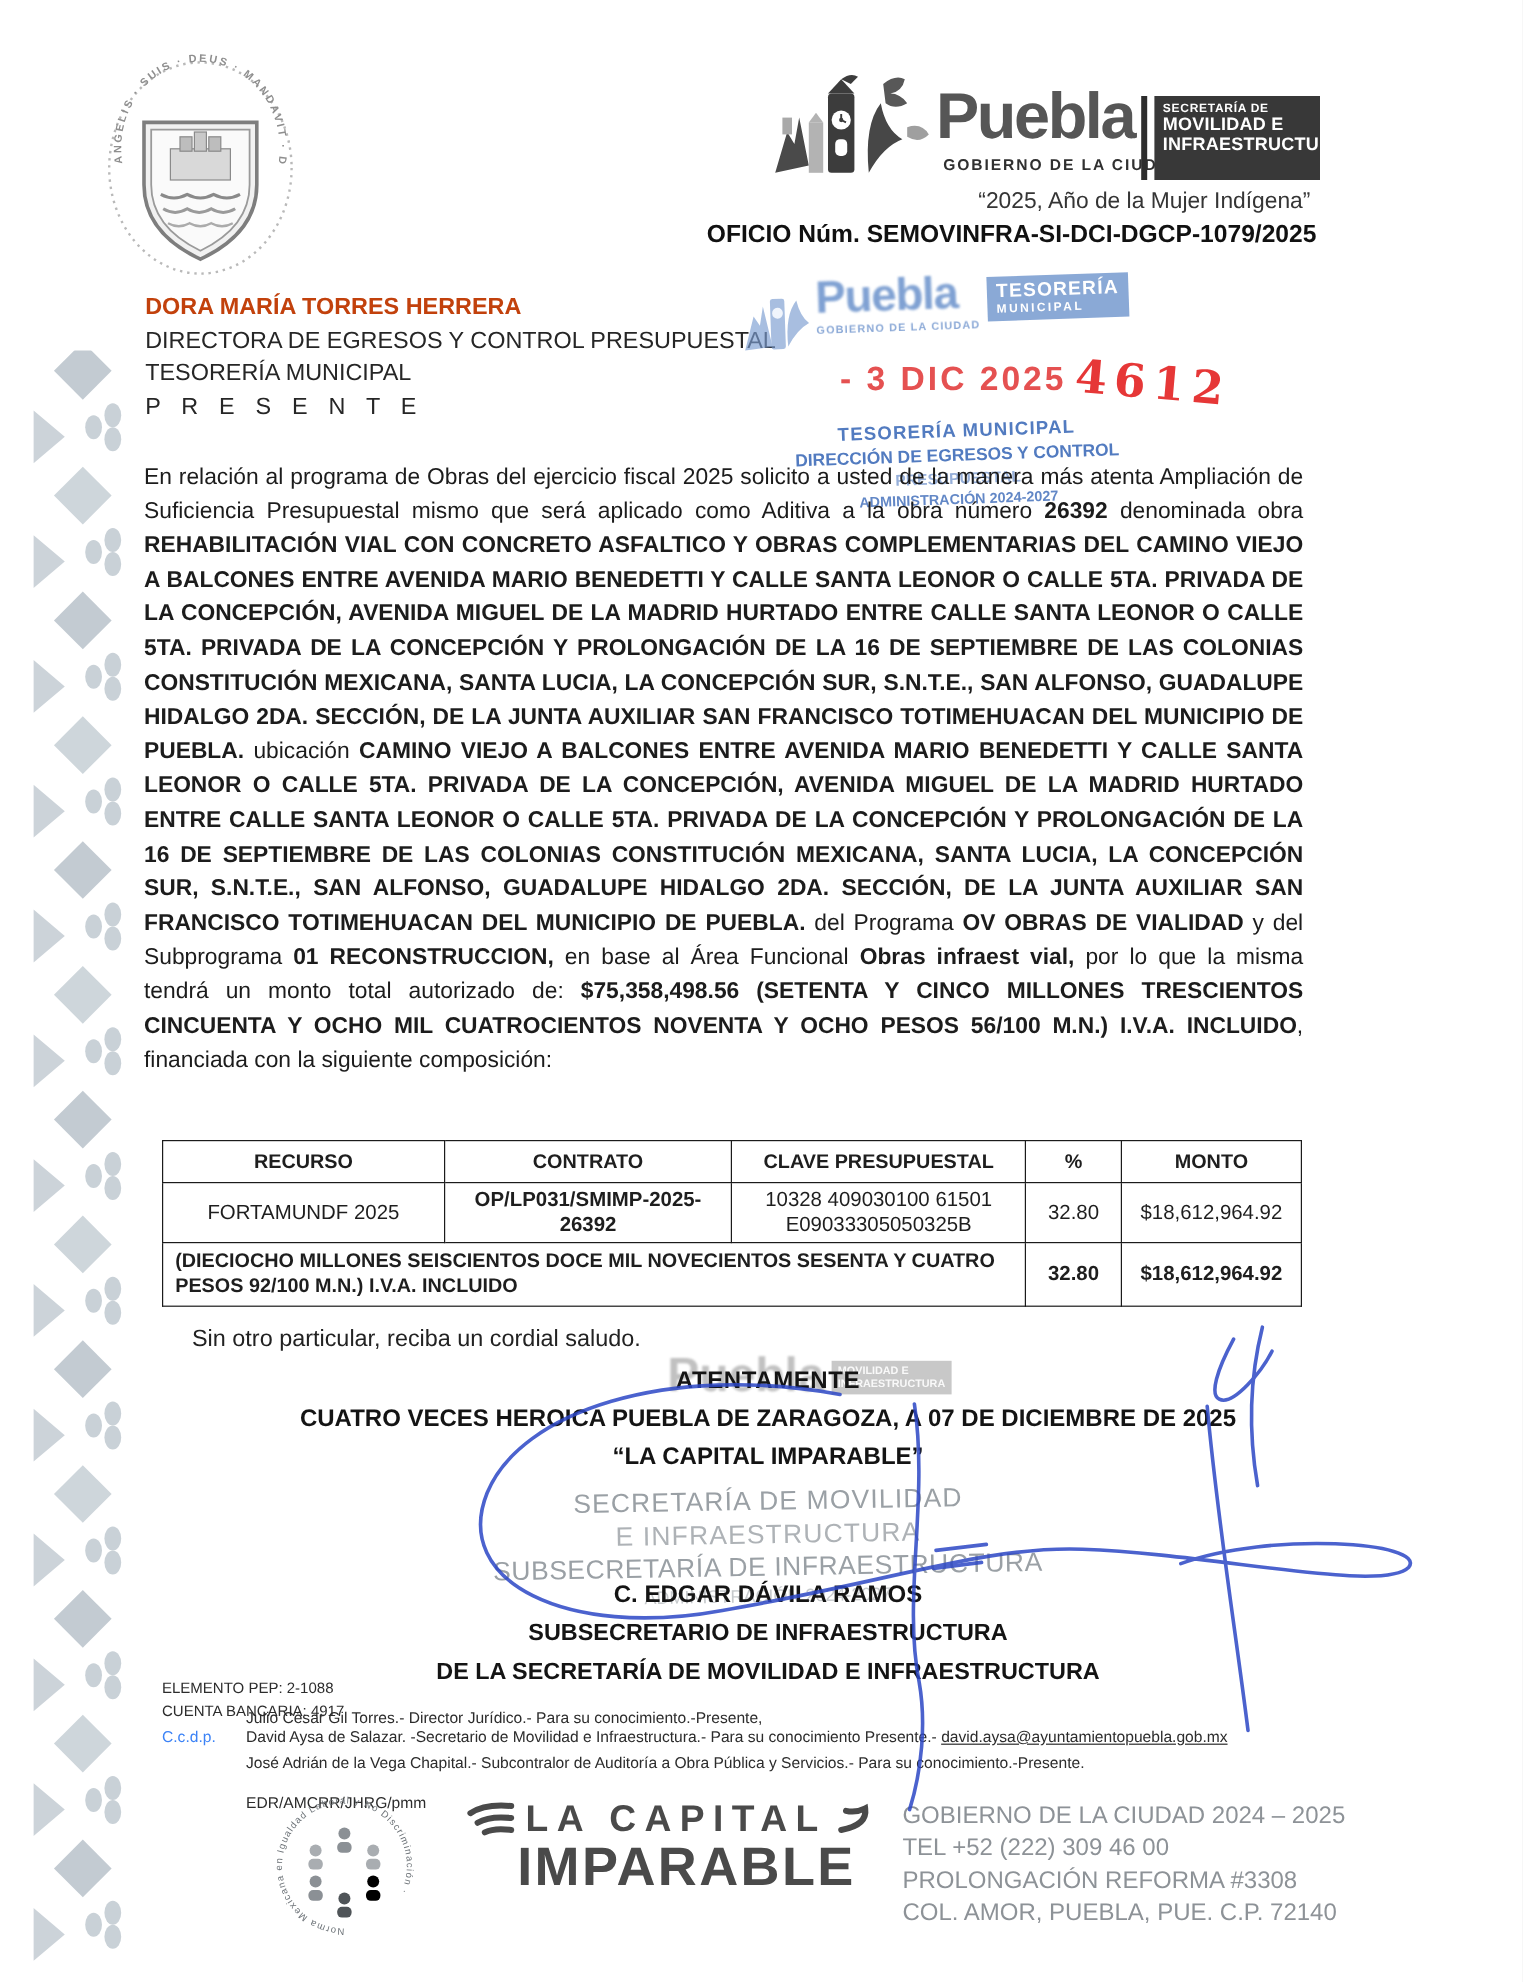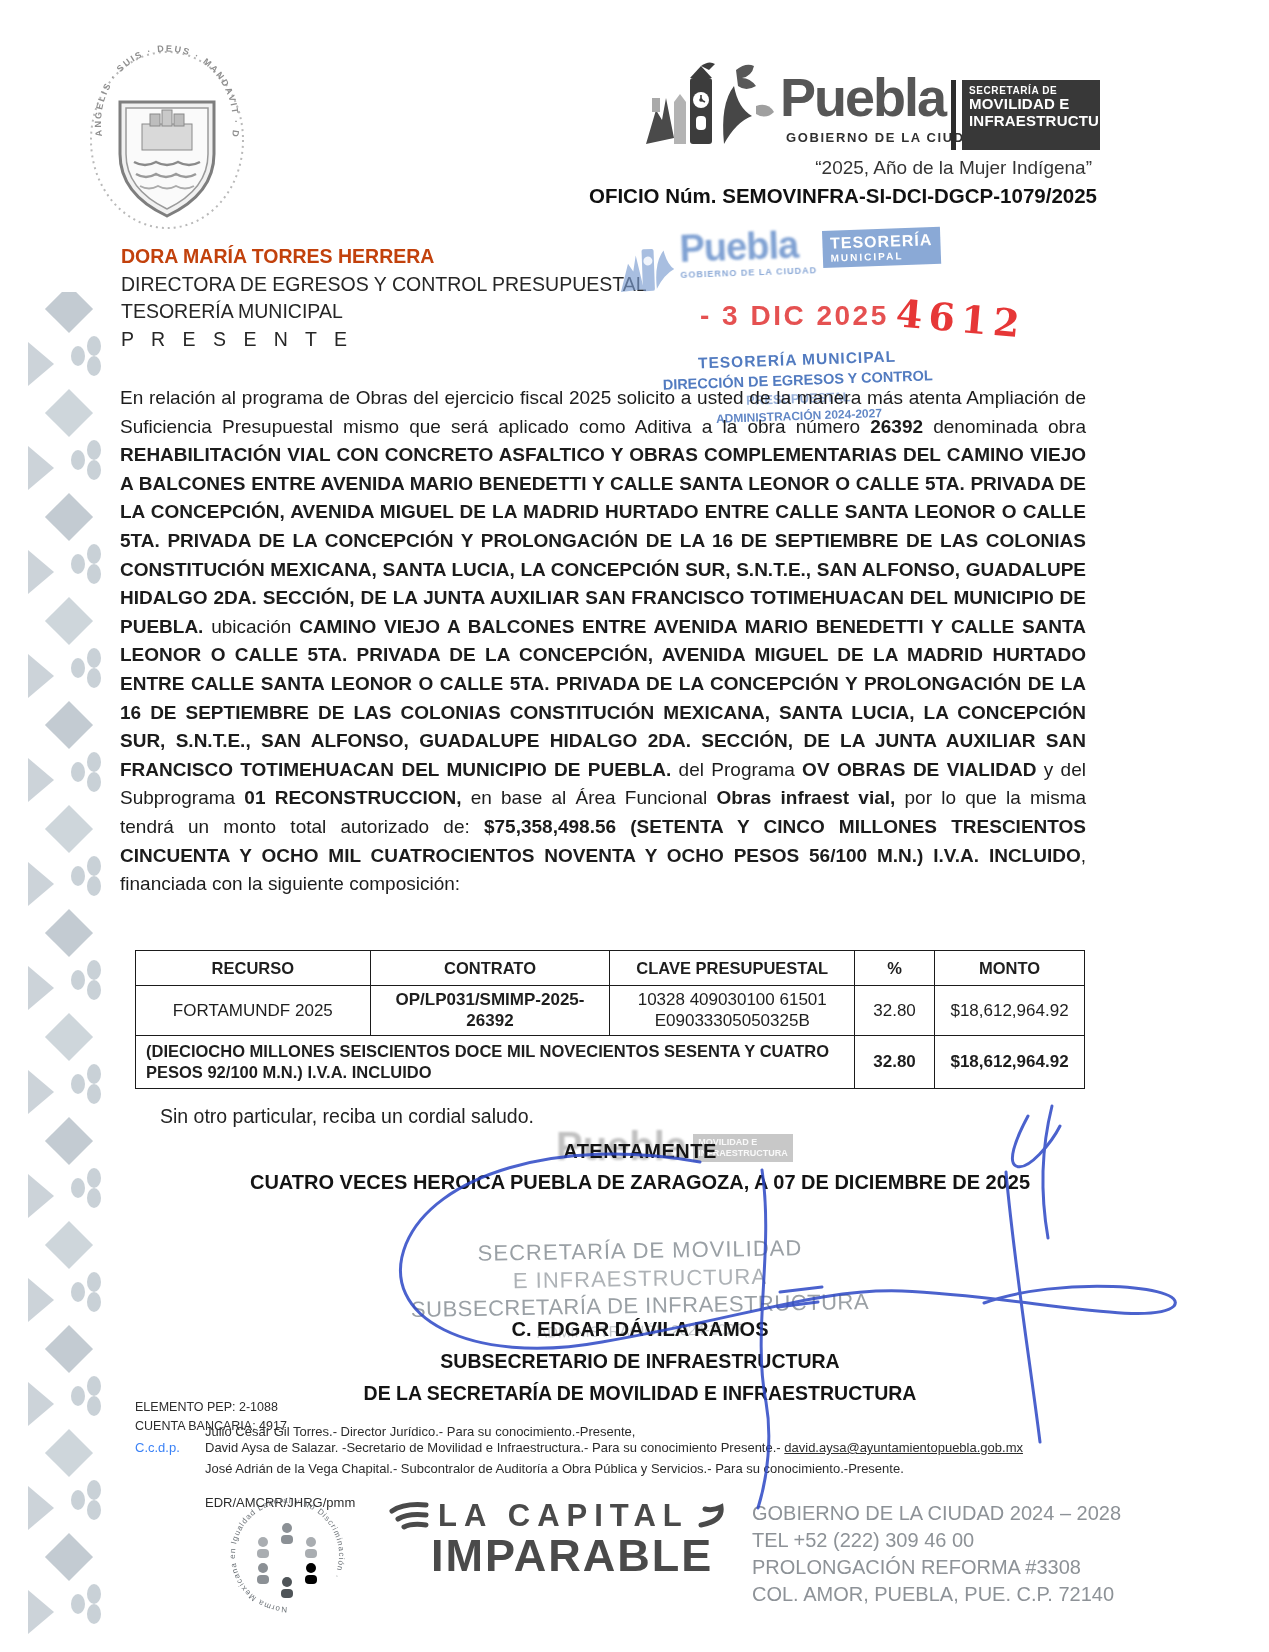--- a/index.html
+++ b/index.html
@@ -291,20 +291,21 @@
       <div>INFRAESTRUCTURA</div>
     </div>
   </div>
   <div class="abs gray-stamp gs1">SECRETARÍA DE MOVILIDAD</div>
   <div class="abs gray-stamp gs2">E INFRAESTRUCTURA</div>
   <div class="abs gray-stamp gs3">SUBSECRETARÍA DE INFRAESTRUCTURA</div>
   <div class="abs gray-stamp gs4">ADMINISTRACIÓN 2024-2027</div>
 
   <div class="abs center-line atent">ATENTAMENTE</div>
   <div class="abs center-line placedate">CUATRO VECES HEROICA PUEBLA DE ZARAGOZA, A 07 DE DICIEMBRE DE 2025</div>
+  <div class="abs center-line slogan">“LA CAPITAL IMPARABLE”</div>
   <div class="abs center-line signame">C. EDGAR DÁVILA RAMOS</div>
   <div class="abs center-line sigtitle1">SUBSECRETARIO DE INFRAESTRUCTURA</div>
   <div class="abs center-line sigtitle2">DE LA SECRETARÍA DE MOVILIDAD E INFRAESTRUCTURA</div>
 
   <svg class="abs sig-ink" width="1269" height="480" viewBox="0 0 1269 480">
     <g fill="none" stroke="#2c47c5" stroke-width="3" stroke-linecap="round" opacity=".85">
       <path d="M1028,36 C1014,62 1008,82 1016,86 C1028,92 1052,62 1060,46"></path>
       <path d="M1052,26 C1042,66 1040,112 1048,158"></path>
       <path d="M700,82 C556,56 434,96 406,164 C376,238 472,286 602,262 C742,238 822,208 902,211 C1012,215 1152,248 1174,226 C1190,205 1058,196 984,223"></path>
       <path d="M762,90 C774,170 752,252 766,322 C772,356 768,396 758,428"></path>
@@ -356,19 +357,19 @@
       </svg>
       <span class="t1">LA CAPITAL</span>
       <svg width="30" height="30" viewBox="0 0 30 30">
         <path d="M4,24 Q26,20 24,6 Q16,10 8,8" fill="none" stroke="#4a4a4a" stroke-width="5" stroke-linecap="round"></path>
       </svg>
     </div>
     <div class="t2">IMPARABLE</div>
   </div>
 
   <div class="abs address">
-    <div>GOBIERNO DE LA CIUDAD 2024 – 2028</div>
+    <div>GOBIERNO DE LA CIUDAD 2024 – 2025</div>
     <div>TEL +52 (222) 309 46 00</div>
     <div>PROLONGACIÓN REFORMA #3308</div>
     <div>COL. AMOR, PUEBLA, PUE. C.P. 72140</div>
   </div>
 
 </div>
 
 </body></html>

